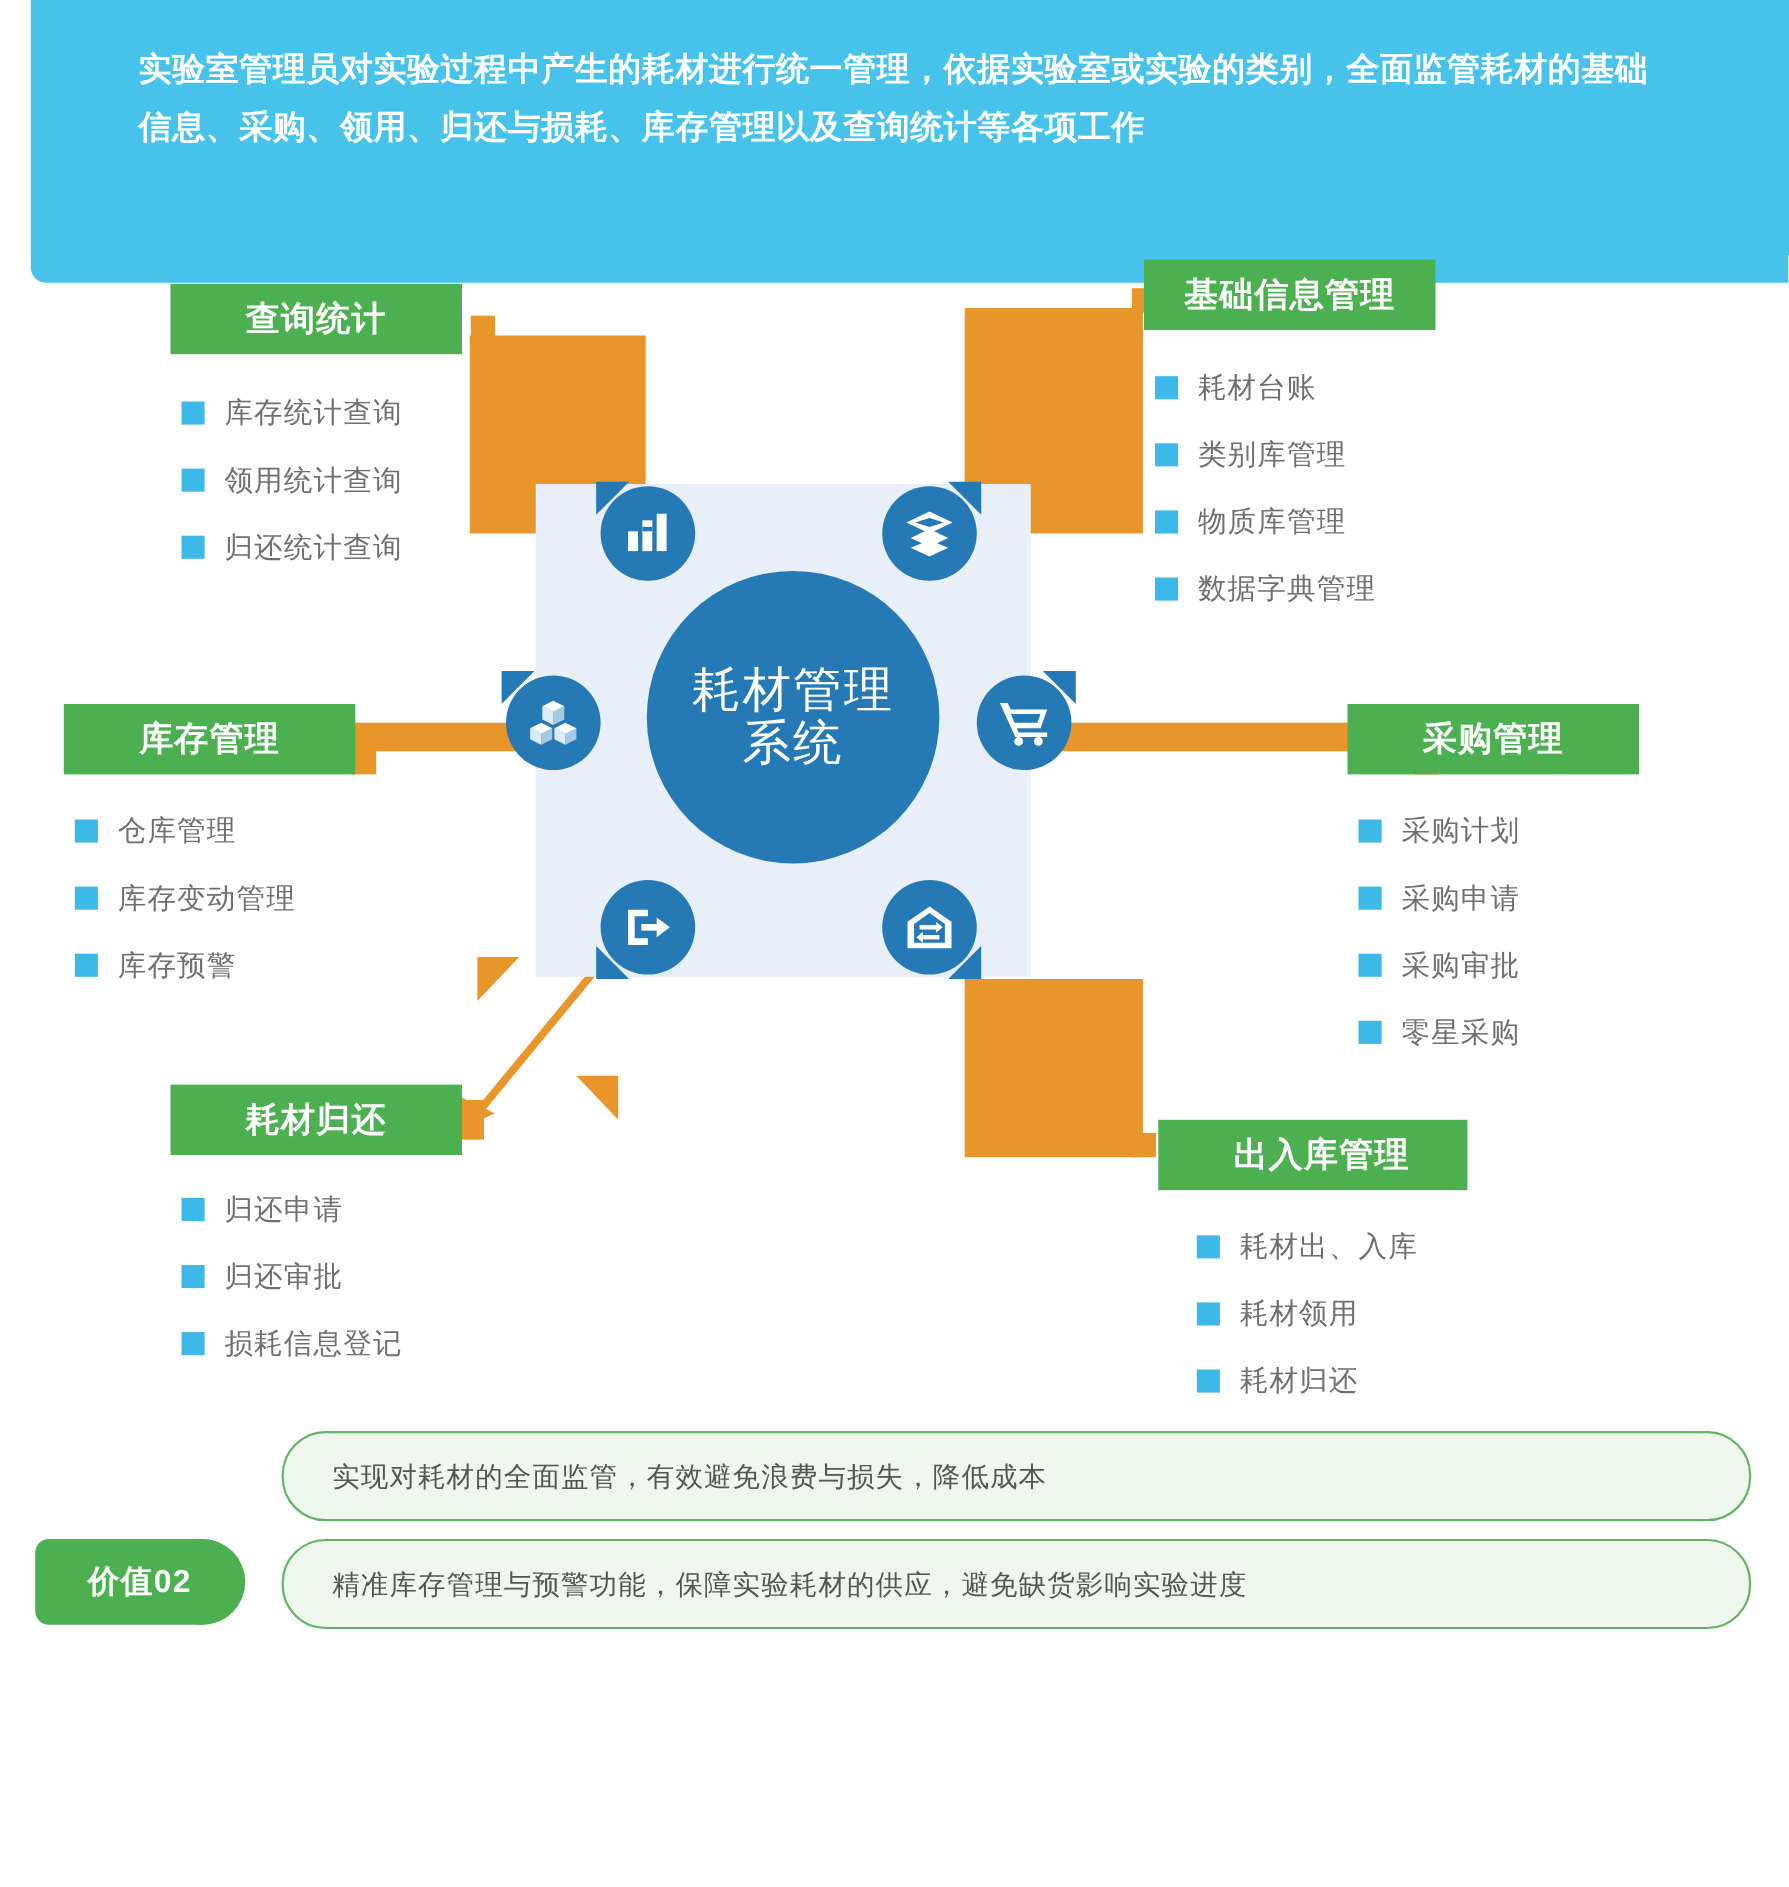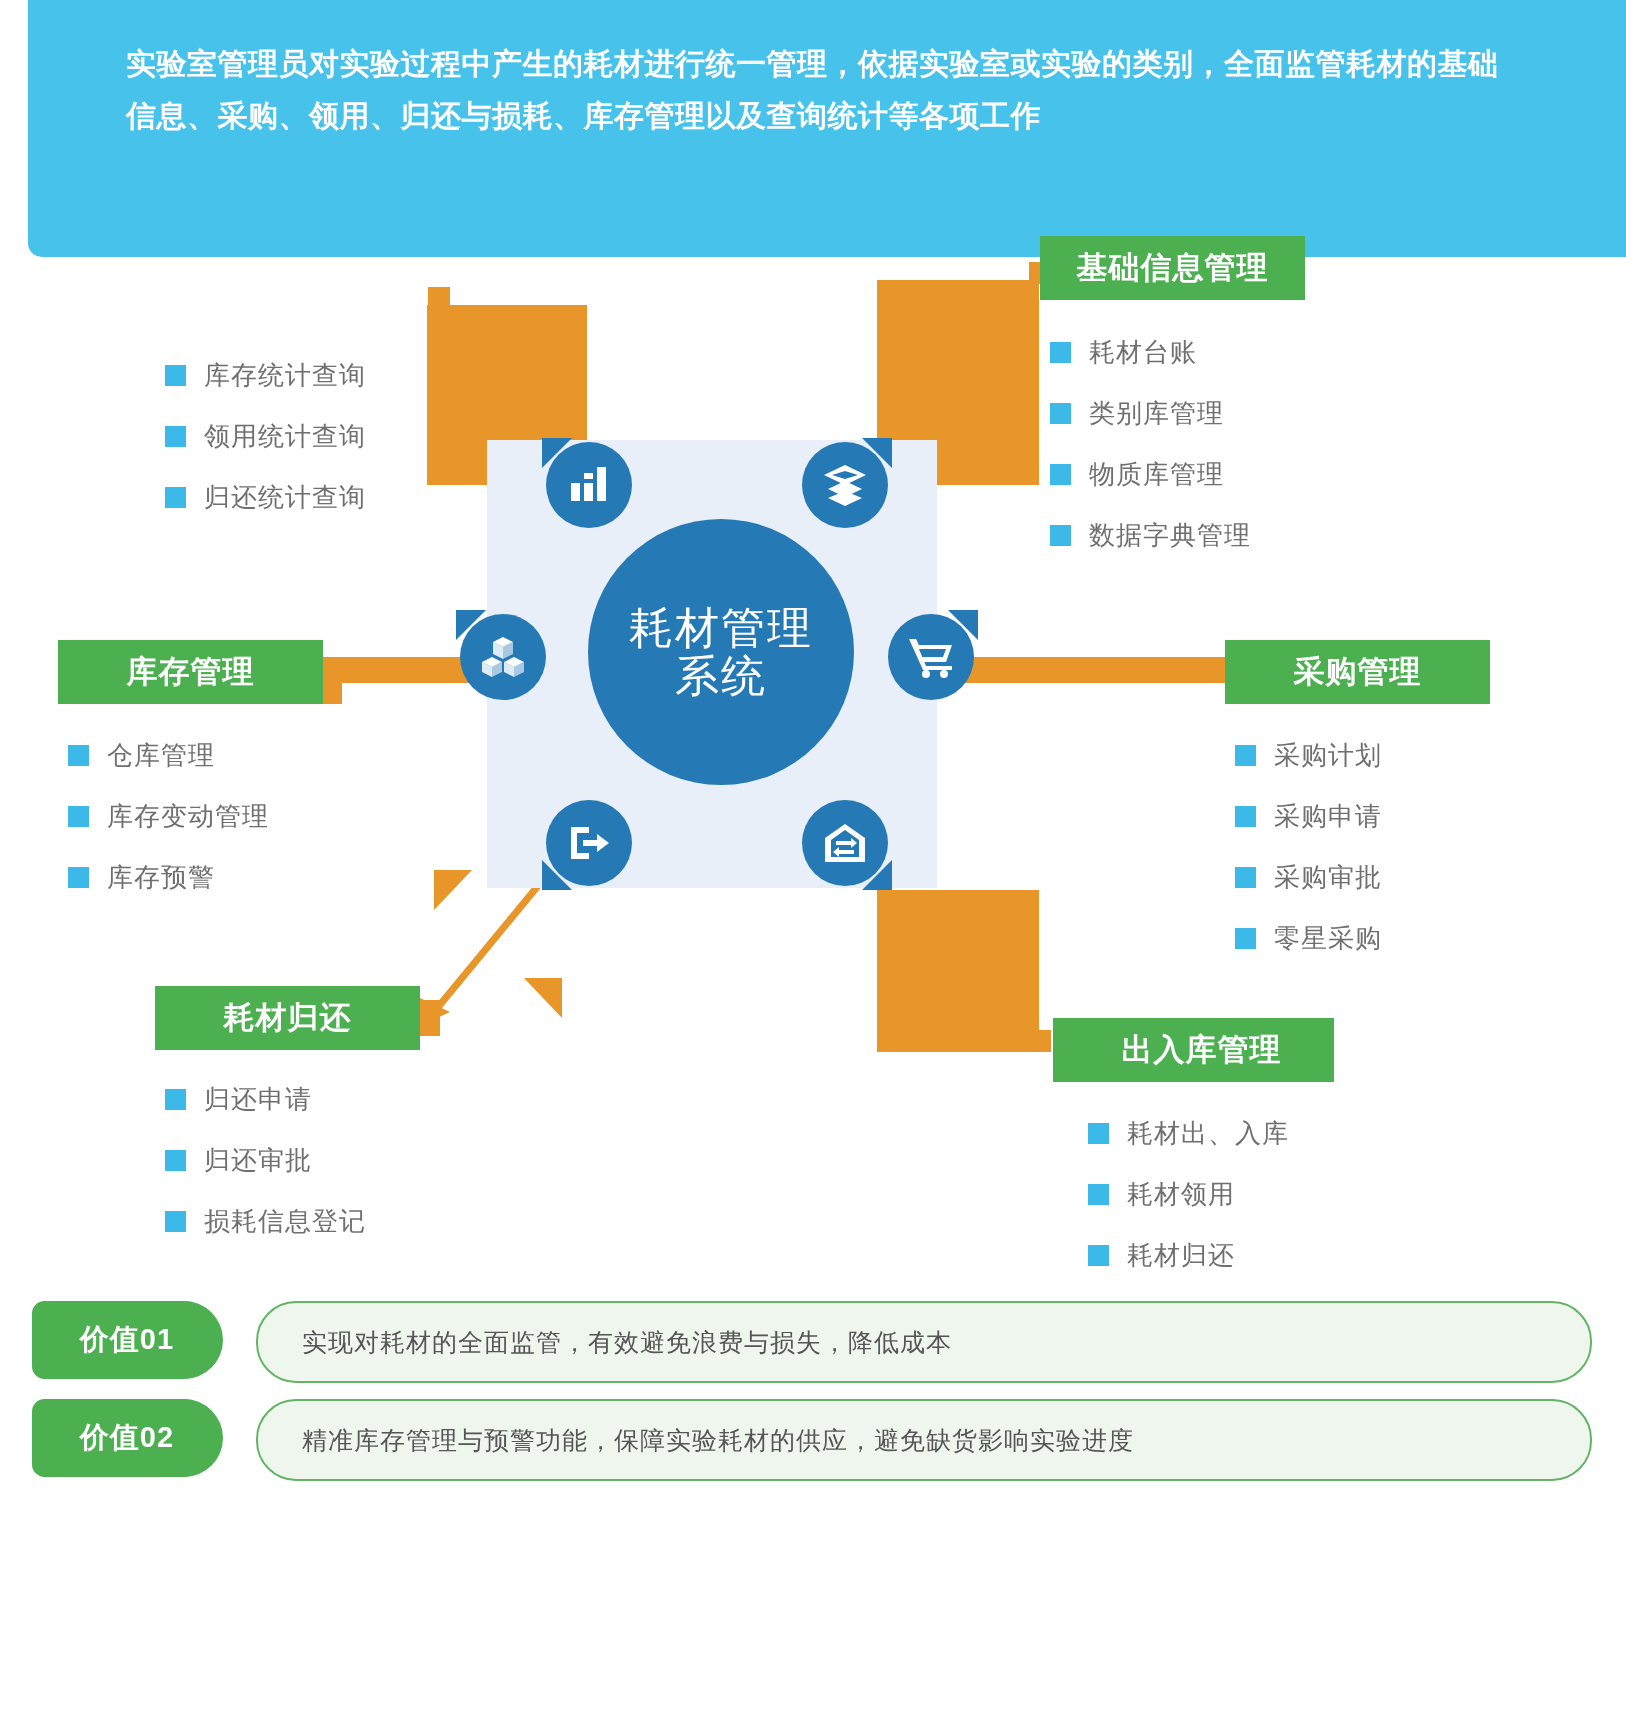--- a/index.html
+++ b/index.html
@@ -169,20 +169,23 @@
     </svg>
   </div>
 
   <div class="center-circle">
     <span>
       <span>耗材管理</span><br>
       <span>系统</span>
     </span>
   </div>
 
+  <div class="mod-title" style="left:155px;top:258px;width:265px;">
+    <span>查询统计</span>
+  </div>
   <div class="mod-list" style="left:165px;top:358px;">
     <div class="mod-item">
       <span class="sq"></span>
       <span class="tx"><span>库存统计查询</span></span>
     </div>
     <div class="mod-item">
       <span class="sq"></span>
       <span class="tx"><span>领用统计查询</span></span>
     </div>
     <div class="mod-item">
@@ -283,23 +286,20 @@
       <span class="sq"></span>
       <span class="tx"><span>耗材领用</span></span>
     </div>
     <div class="mod-item">
       <span class="sq"></span>
       <span class="tx"><span>耗材归还</span></span>
     </div>
   </div>
 
   <div class="val-row" style="top:1301px;">
-    <div class="val-tag">
-      <span>价值01</span>
-    </div>
     <div class="val-box">
       <span>实现对耗材的全面监管，有效避免浪费与损失，降低成本</span>
     </div>
   </div>
 
   <div class="val-row" style="top:1399px;">
     <div class="val-tag">
       <span>价值02</span>
     </div>
     <div class="val-box">

